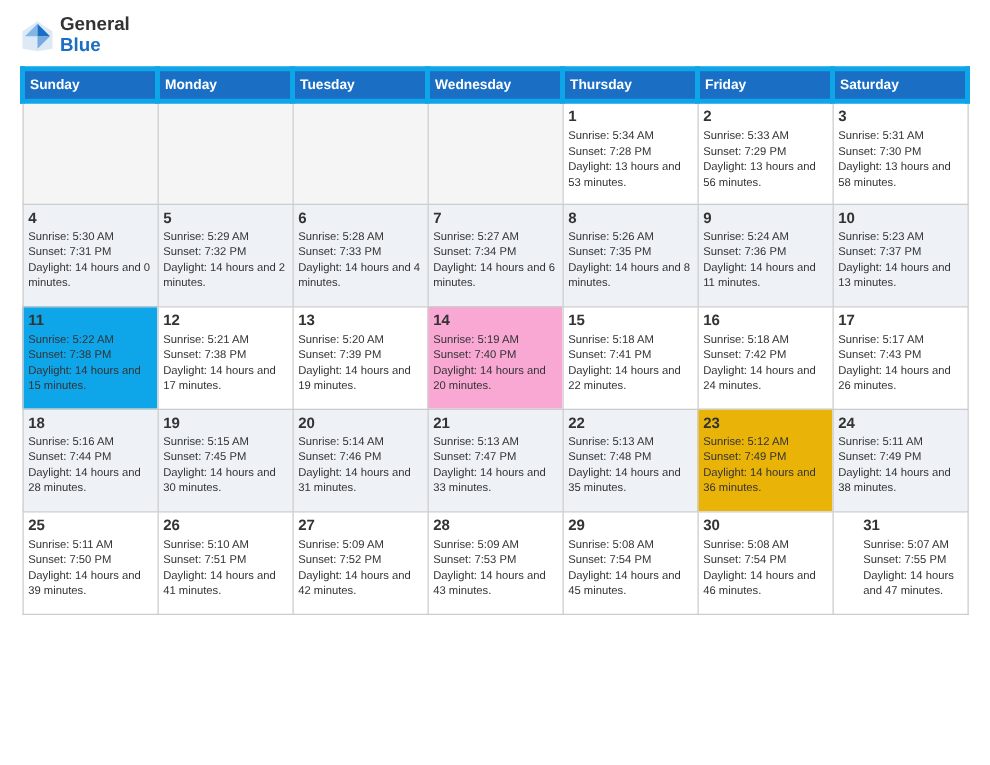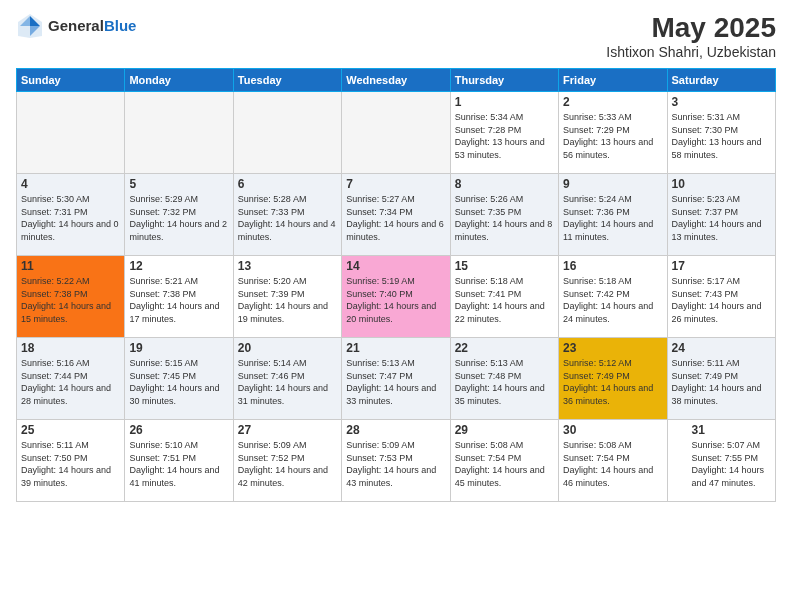--- a/index.html
+++ b/index.html
@@ -21,21 +21,21 @@
       align-items: flex-start;
       margin-bottom: 8px;
     }
     .logo {
       display: flex;
       align-items: center;
       gap: 4px;
     }
     .logo-text {
       display: flex;
-      flex-direction: row;
+      flex-direction: column;
       line-height: 1.1;
     }
     .logo-general {
       font-size: 15px;
       font-weight: bold;
       color: #333;
     }
     .logo-blue {
       font-size: 15px;
       font-weight: bold;
@@ -62,21 +62,21 @@
       border-collapse: collapse;
       table-layout: fixed;
     }
     .calendar th {
       background: #1a6fc4;
       color: #fff;
       font-size: 11px;
       font-weight: bold;
       padding: 5px 4px;
       text-align: left;
-      border: 1px solid #0ea5e9;
+      border: 4px solid #0ea5e9;
     }
     .calendar td {
       border: 1px solid #ccc;
       vertical-align: top;
       padding: 3px 4px;
       font-size: 9.5px;
       color: #333;
       height: 82px;
       width: 113px;
       background: #fff;
@@ -112,24 +112,20 @@
       <svg class="logo-icon" viewBox="0 0 28 28">
         <polygon points="14,2 26,10 26,24 14,26 2,24 2,10" fill="#1a6fc4" opacity="0.15"></polygon>
         <polygon points="14,4 24,14 14,14" fill="#1a6fc4"></polygon>
         <polygon points="14,14 24,14 14,24" fill="#4a90d9" opacity="0.7"></polygon>
         <polygon points="4,14 14,4 14,14" fill="#2a80d4" opacity="0.5"></polygon>
       </svg>
       <div class="logo-text">
         <span class="logo-general">General</span>
         <span class="logo-blue">Blue</span>
       </div>
-    </div>
-    <div class="title-block">
-      <div class="main-title">May 2025</div>
-      <div class="subtitle">Ishtixon Shahri, Uzbekistan</div>
     </div>
   </div>
 
   <table class="calendar">
     <thead>
       <tr>
         <th>Sunday</th>
         <th>Monday</th>
         <th>Tuesday</th>
         <th>Wednesday</th>
@@ -211,21 +207,21 @@
           </td>
           <td style="background: rgb(238, 242, 247);">
             <span class="day-number">10</span>
             <div class="day-info">Sunrise: 5:23 AM
 Sunset: 7:37 PM
 Daylight: 14 hours
 and 13 minutes.</div>
           </td>
         </tr>
         <tr>
-          <td style="background: #f97316;">
+          <td style="background: #0ea5e9;">
             <span class="day-number">11</span>
             <div class="day-info">Sunrise: 5:22 AM
 Sunset: 7:38 PM
 Daylight: 14 hours
 and 15 minutes.</div>
           </td>
           <td style="background: rgb(255, 255, 255);">
             <span class="day-number">12</span>
             <div class="day-info">Sunrise: 5:21 AM
 Sunset: 7:38 PM

